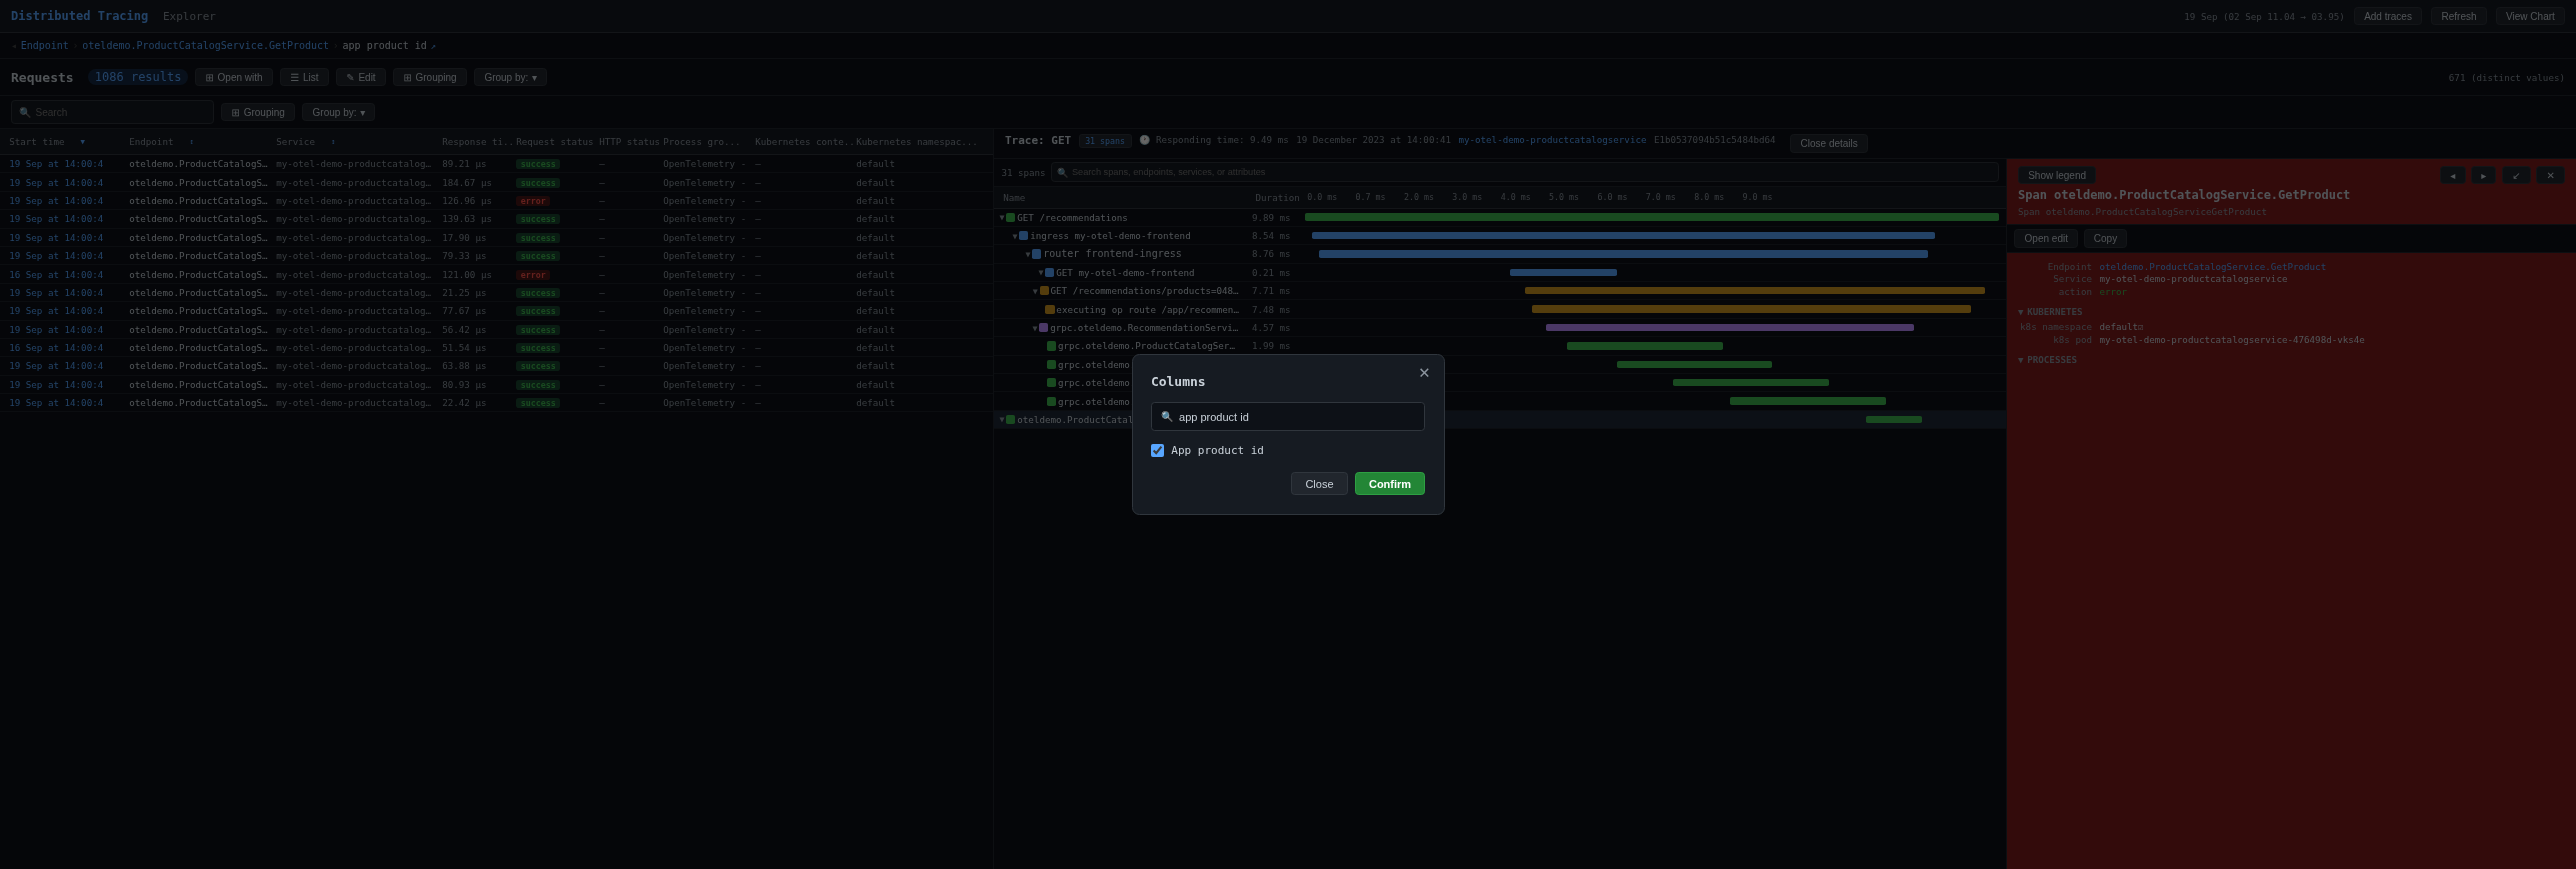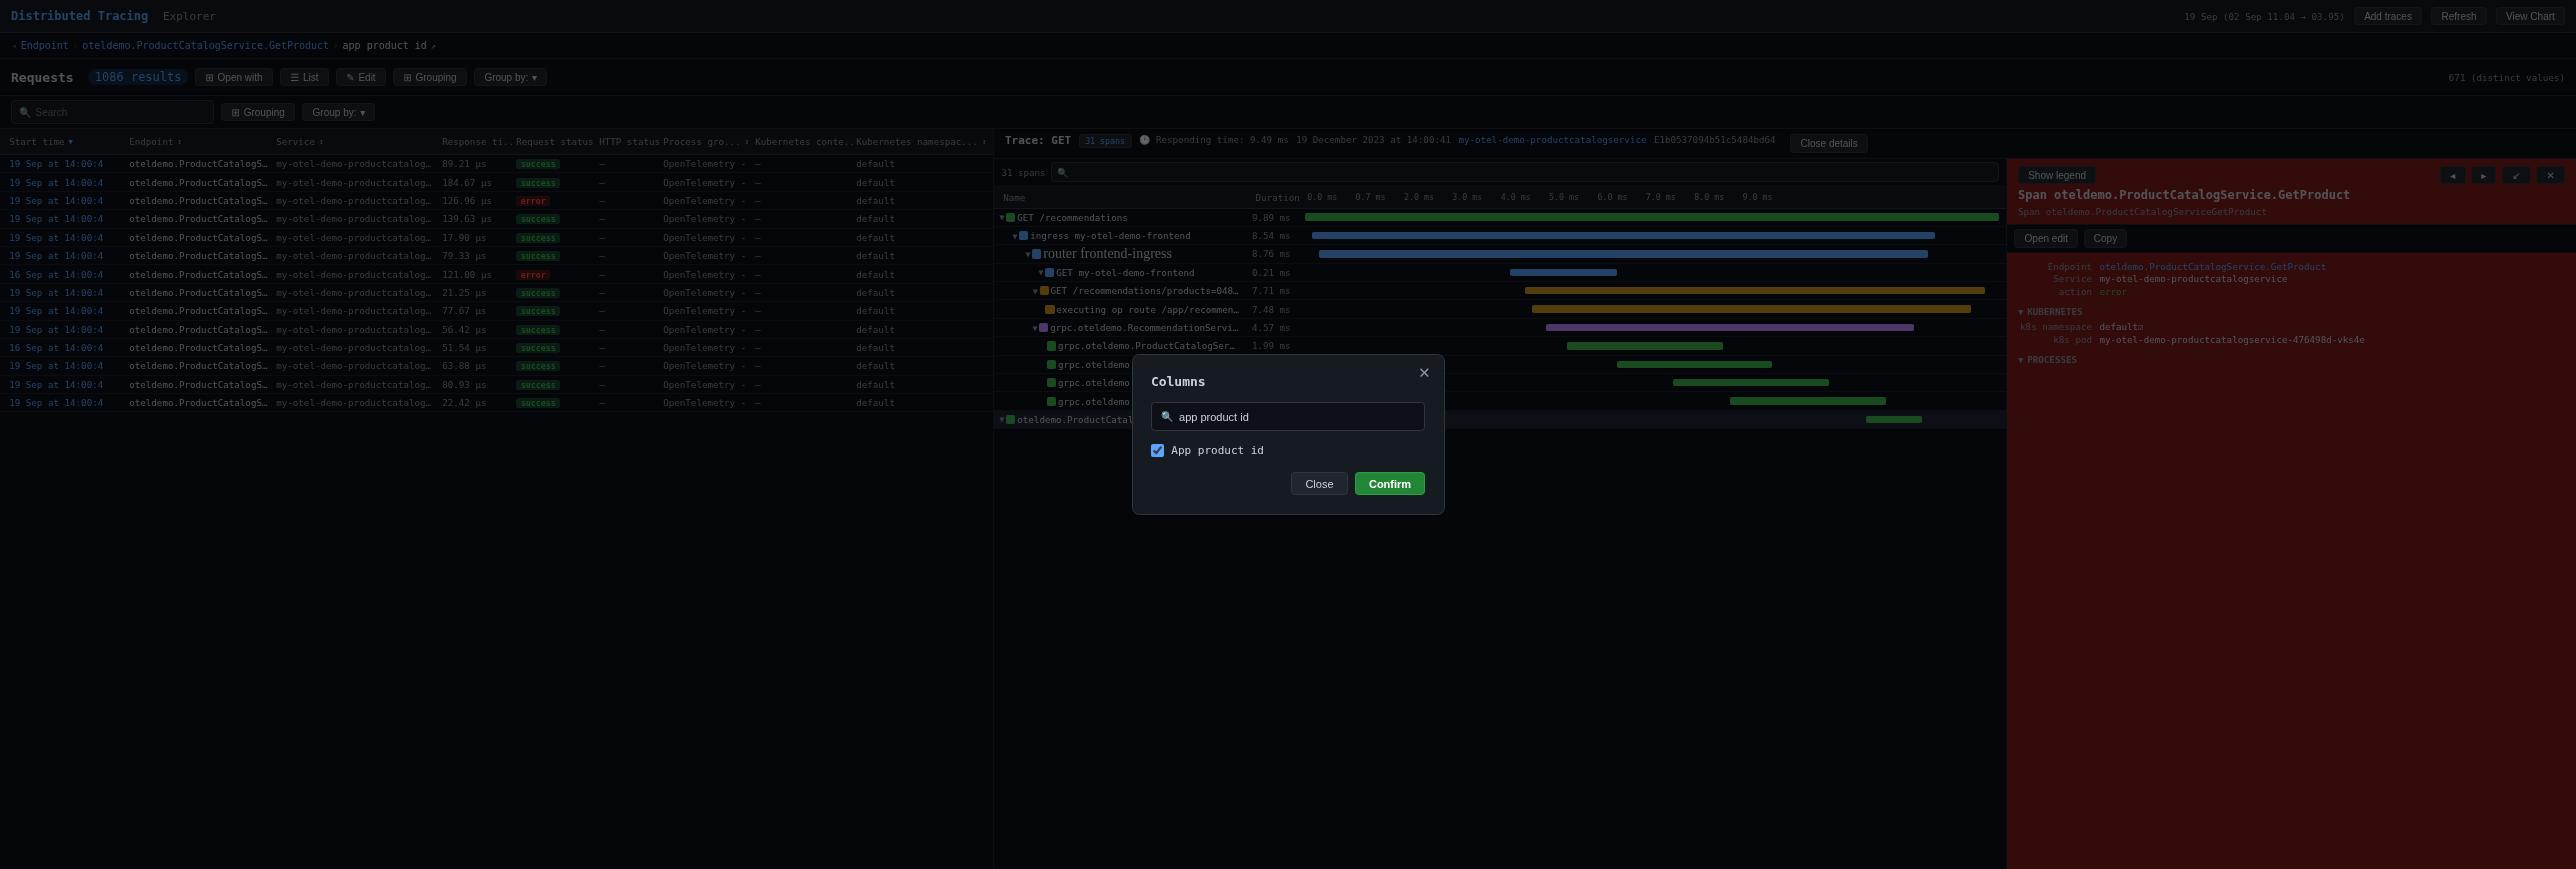--- a/index.html
+++ b/index.html
@@ -185,21 +185,21 @@
       background: #161b22;
       border-bottom: 0.9px solid #30363d;
       height: 26px;
       font-size: 9.2px;
       color: #8b949e;
       padding: 0 5.5px;
     }
     .th {
       display: flex;
       align-items: center;
-      gap: 4px;
+      gap: 16px;
       cursor: pointer;
       padding: 0 3.7px;
       white-space: nowrap;
       overflow: hidden;
     }
     .th-sort { color: #58a6ff; font-size: 7.4px; }
     .table-body {
       overflow-y: auto;
       flex: 1;
     }
@@ -847,20 +847,21 @@
         <button class="btn-small">Close details</button>
       </div>
     </div>
     <div class="trace-content">
 
       <div class="spans-panel">
         <div class="spans-toolbar">
           <span class="spans-count">31 spans</span>
           <div class="spans-search">
             <span style="color:#8b949e;font-size:9.2px;">🔍</span>
+            <input type="text" placeholder="Search spans, endpoints, services, or attributes" style="">
           </div>
         </div>
         <div class="spans-timeline-header">
           <div class="spans-name-col">Name</div>
           <div class="spans-dur-col">Duration</div>
           <div class="spans-timeline-col" id="timeline-markers">
               <span class="timeline-marker">0.0 ms</span>
               <span class="timeline-marker">0.7 ms</span>
               <span class="timeline-marker">2.0 ms</span>
               <span class="timeline-marker">3.0 ms</span>
@@ -895,21 +896,21 @@
     <div class="span-dur-cell">8.54 ms</div>
     <div class="span-bar-cell">
       <div class="span-bar" style="background:#58a6ff;left:2%;width:88%;"></div>
     </div>
   </div>
             <div class="span-row">
     <div class="span-name-cell" style="flex:0 0 249px;">
       <span class="span-indent" style="width:26px;"></span>
       <span class="span-expand">▼</span>
       <span class="span-icon span-icon-blue"></span>
-      <span class="span-label" style="font-size:14px;font-family:Liberation Serif, serif;">router frontend-ingress</span>
+      <span class="span-label" style="font-size:10px;">router frontend-ingress</span>
     </div>
     <div class="span-dur-cell">8.76 ms</div>
     <div class="span-bar-cell">
       <div class="span-bar" style="background:#58a6ff;left:3%;width:86%;"></div>
     </div>
   </div>
             <div class="span-row">
     <div class="span-name-cell" style="flex:0 0 249px;">
       <span class="span-indent" style="width:39px;"></span>
       <span class="span-expand">▼</span>

